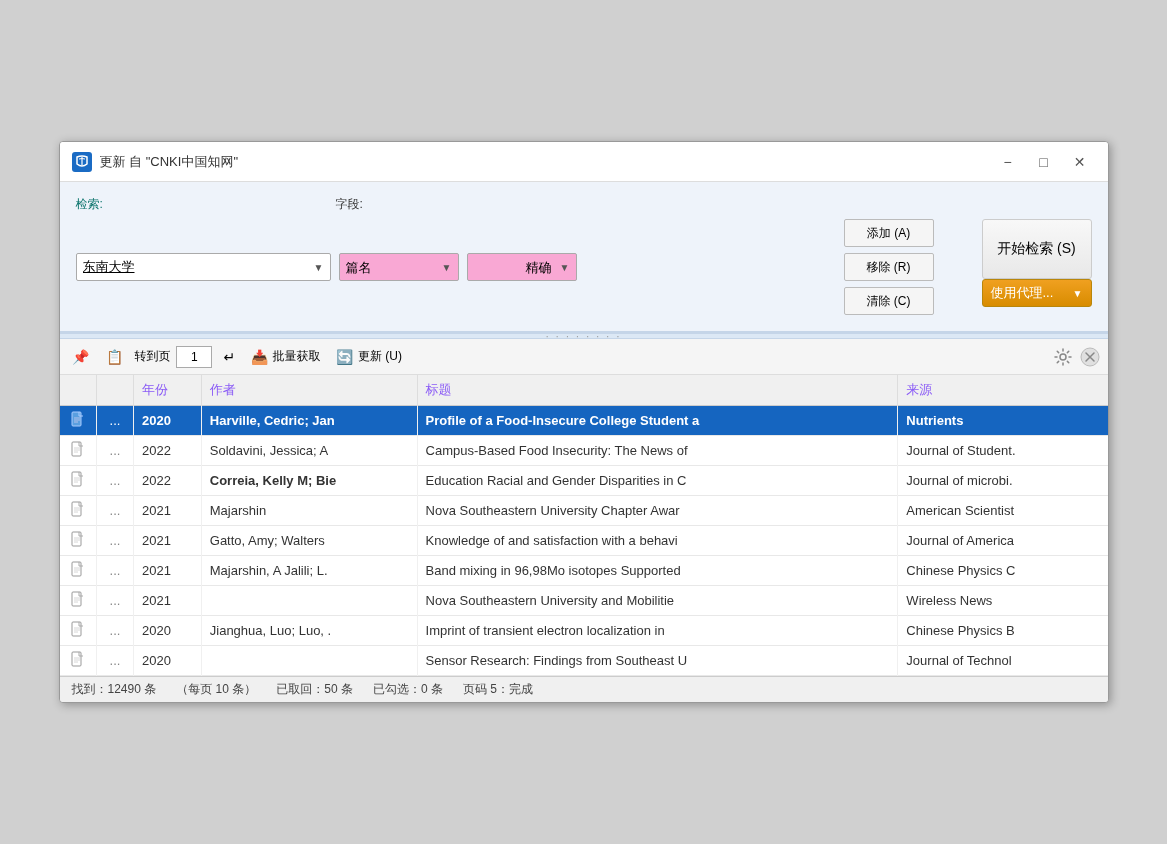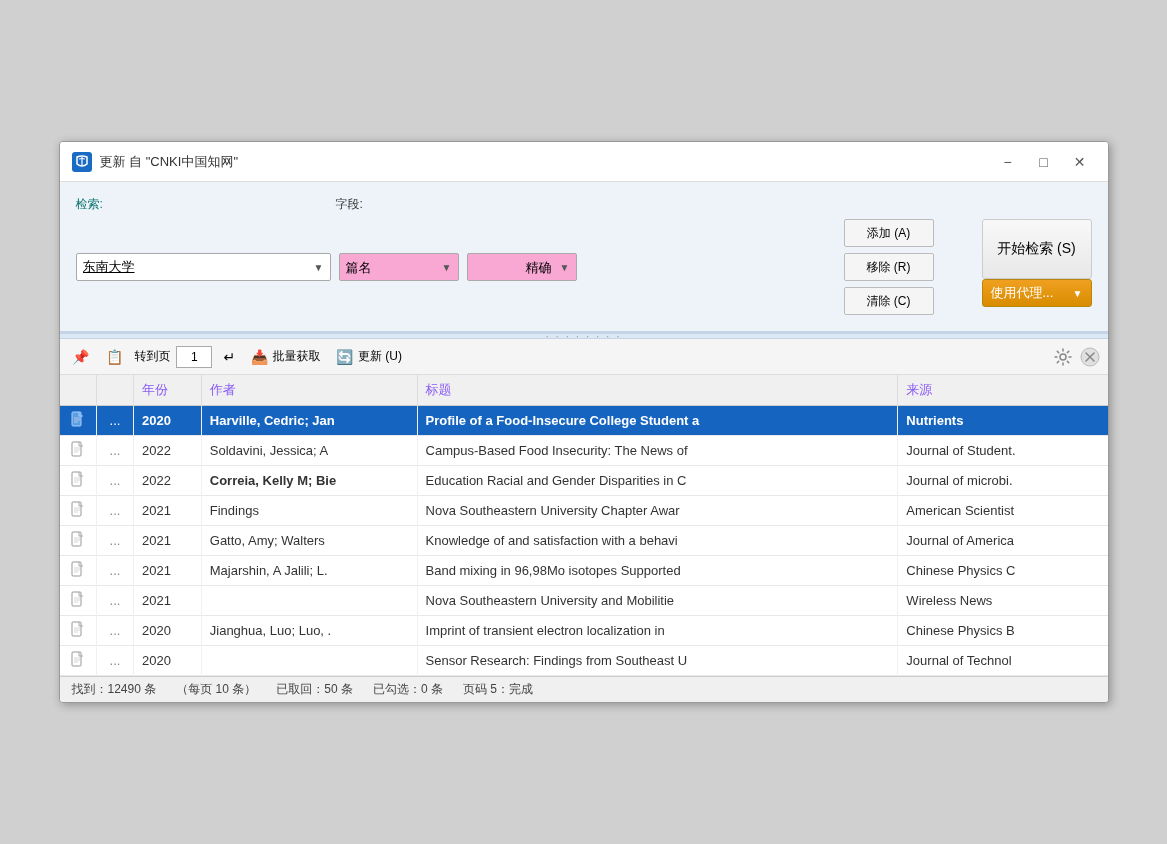--- a/index.html
+++ b/index.html
@@ -490,21 +490,21 @@
             <td class="col-source" style="font-weight: normal; max-width: 170px; overflow: hidden; text-overflow: ellipsis;">Journal of microbi.</td>
           </tr>
           <tr>
             <td class="col-icon"><svg width="14" height="16" viewBox="0 0 14 16">
                 <rect x="1" y="1" width="9" height="14" rx="1" fill="white" stroke="#999" stroke-width="1"></rect>
                 <path d="M8 1 L8 5 L12 5" fill="none" stroke="#aaa" stroke-width="1"></path>
                 <path d="M3 7 L9 7 M3 9 L9 9 M3 11 L7 11" stroke="#ccc" stroke-width="0.8"></path>
               </svg></td>
             <td class="col-dots" style="color: rgb(136, 136, 136);">...</td>
             <td class="col-year" style="font-weight: normal;">2021</td>
-            <td class="col-author" style="font-weight: normal; max-width: 175px; overflow: hidden; text-overflow: ellipsis;">Findings</td>
+            <td class="col-author" style="font-weight: normal; max-width: 175px; overflow: hidden; text-overflow: ellipsis;">Majarshin</td>
             <td class="col-title" style="font-weight: normal; max-width: 390px; overflow: hidden; text-overflow: ellipsis;">Nova Southeastern University Chapter Awar</td>
             <td class="col-source" style="font-weight: normal; max-width: 170px; overflow: hidden; text-overflow: ellipsis;">American Scientist</td>
           </tr>
           <tr>
             <td class="col-icon"><svg width="14" height="16" viewBox="0 0 14 16">
                 <rect x="1" y="1" width="9" height="14" rx="1" fill="white" stroke="#999" stroke-width="1"></rect>
                 <path d="M8 1 L8 5 L12 5" fill="none" stroke="#aaa" stroke-width="1"></path>
                 <path d="M3 7 L9 7 M3 9 L9 9 M3 11 L7 11" stroke="#ccc" stroke-width="0.8"></path>
               </svg></td>
             <td class="col-dots" style="color: rgb(136, 136, 136);">...</td>

